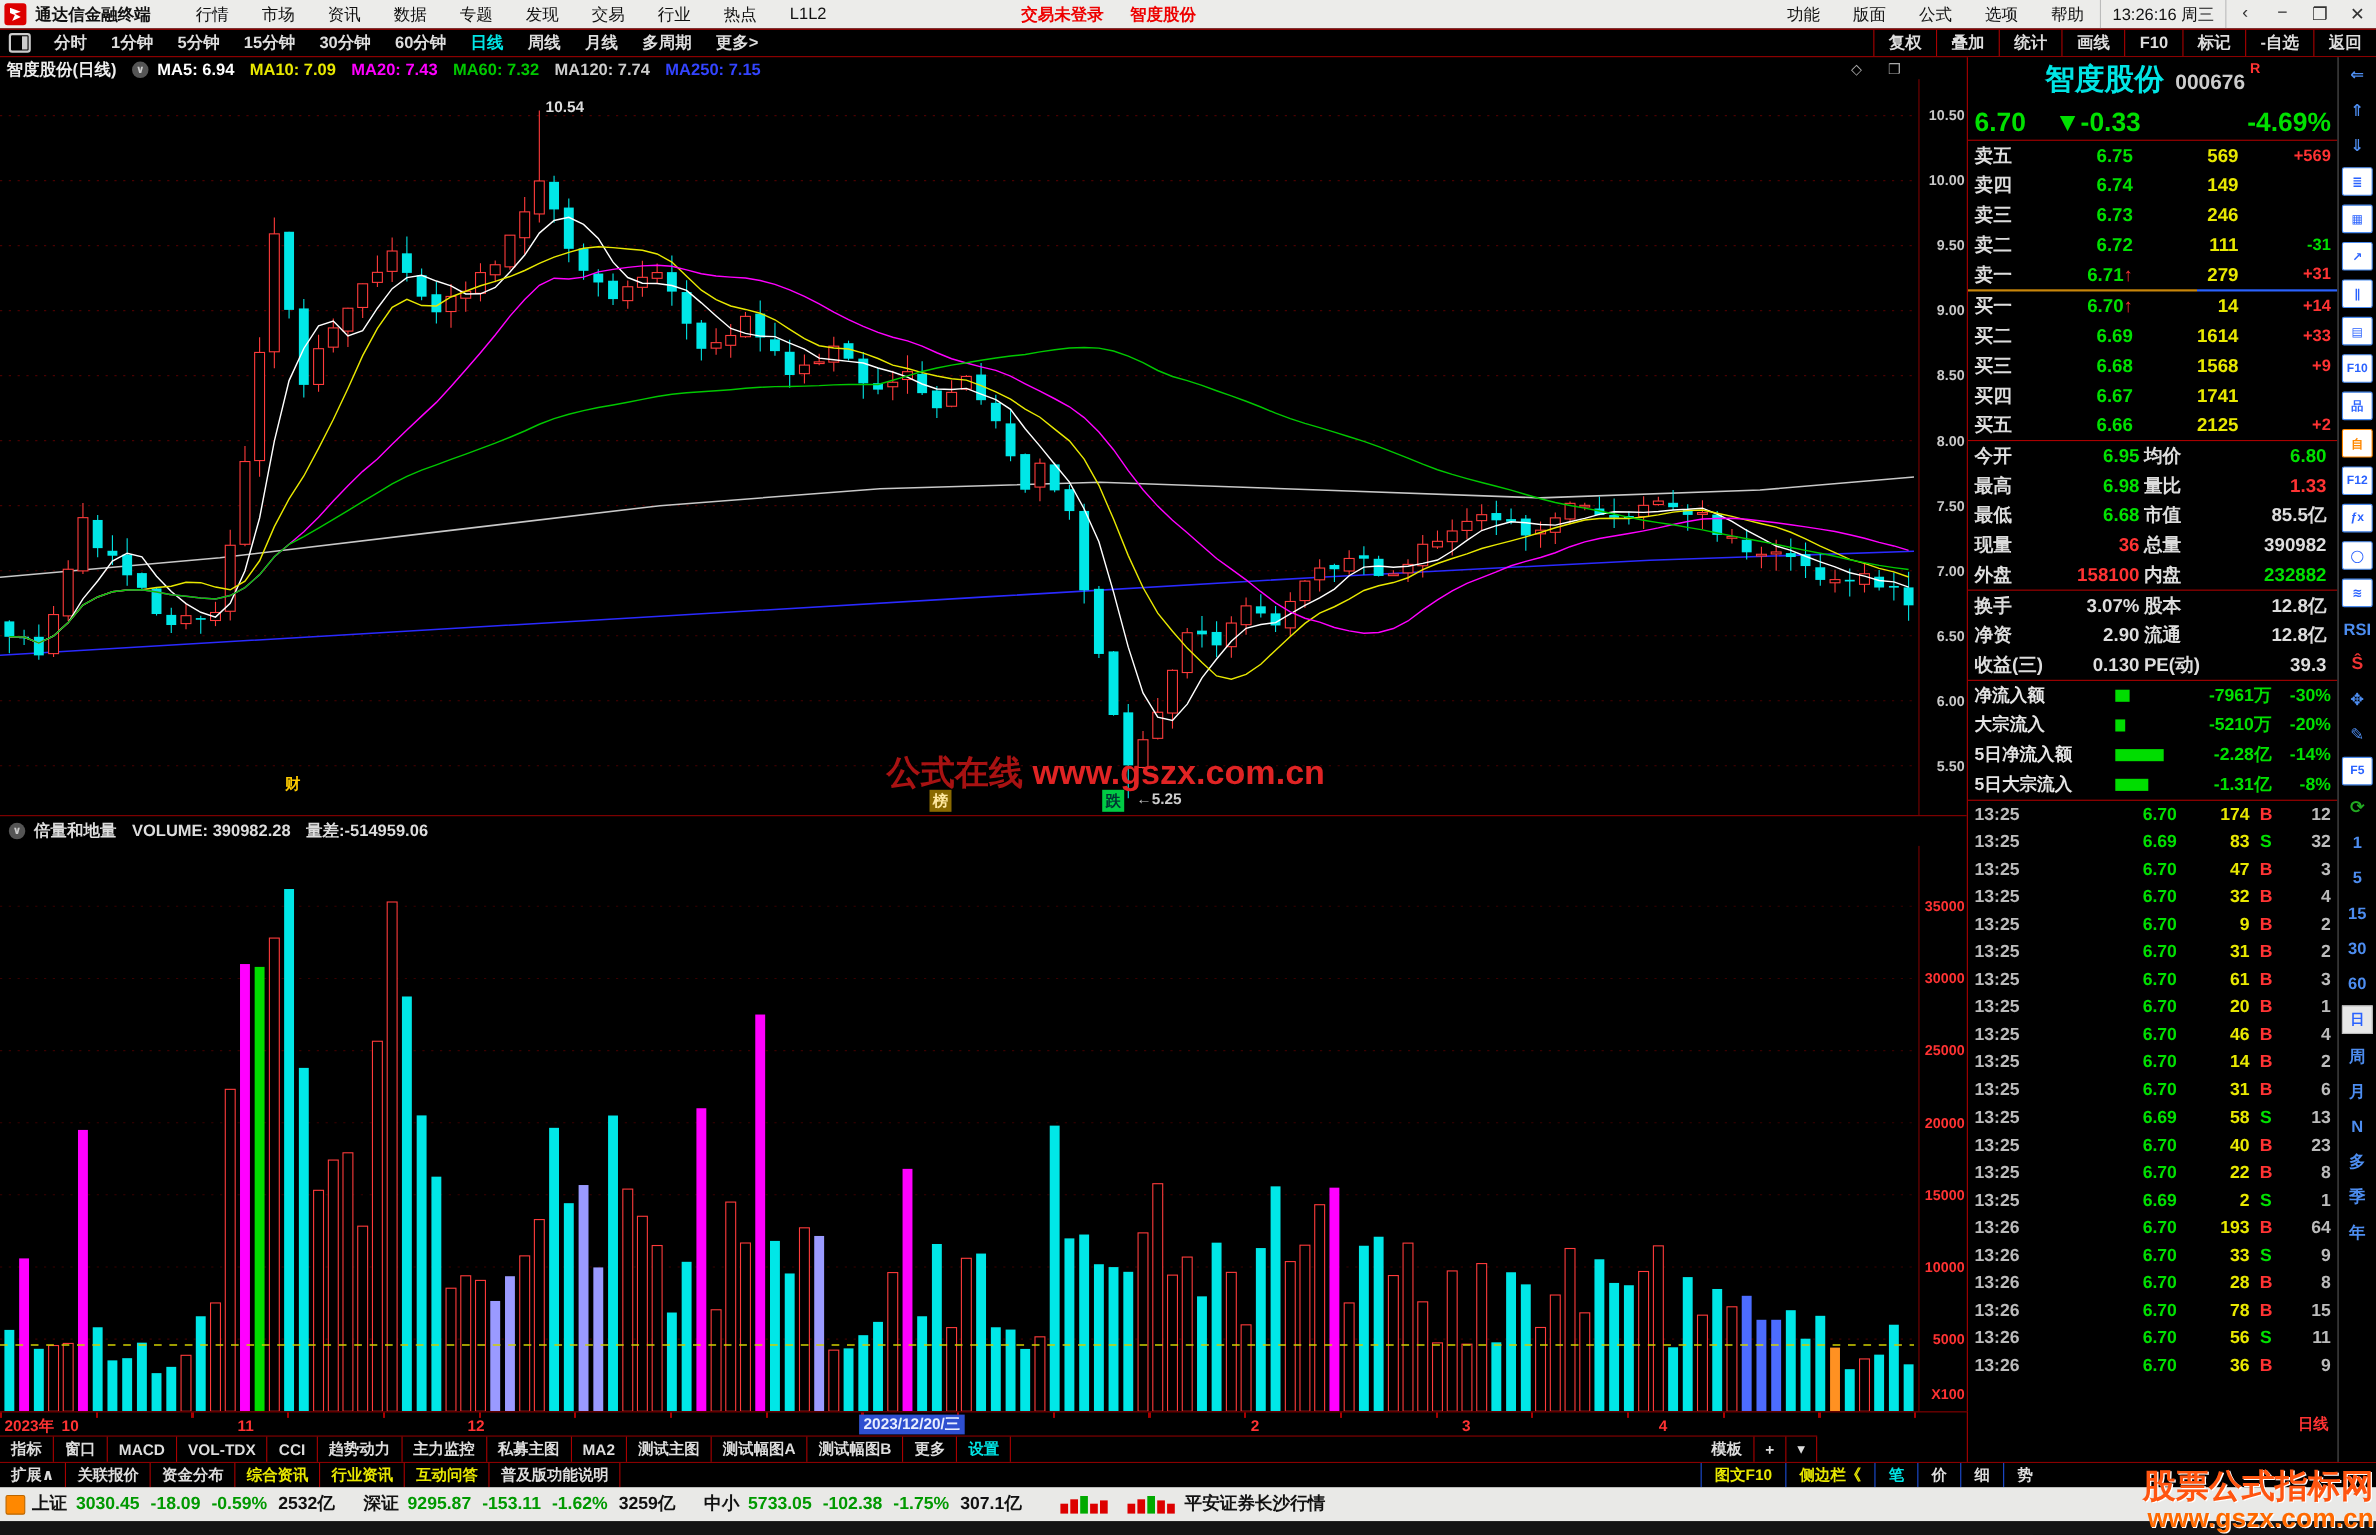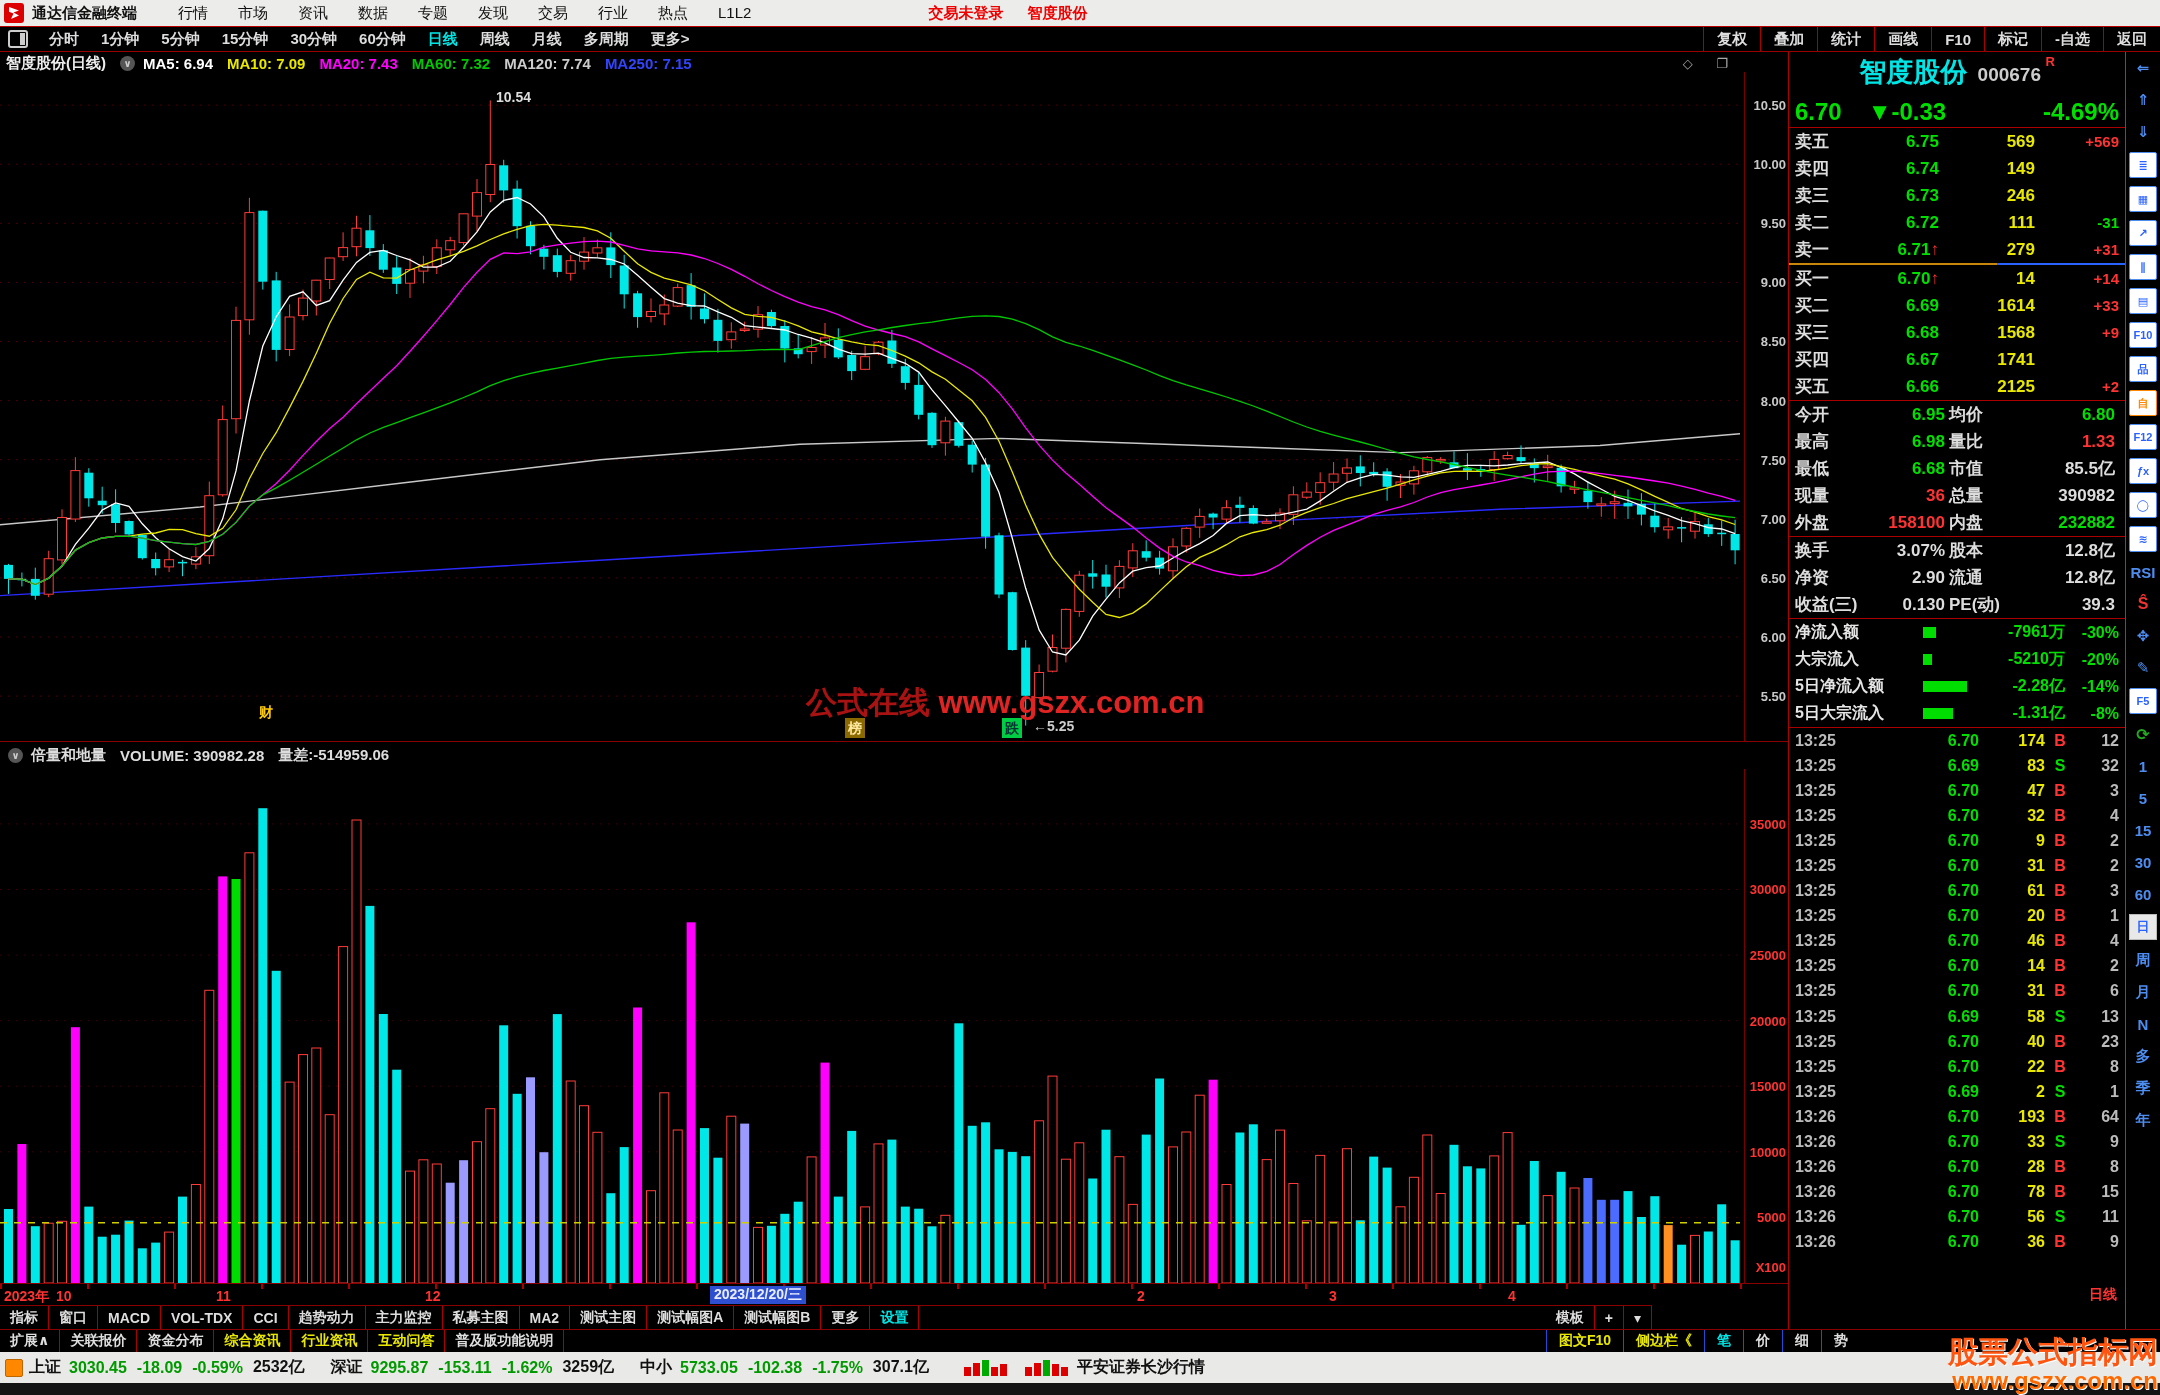--- a/index.html
+++ b/index.html
@@ -147,20 +147,36 @@
         <div class="mi">数据</div>
         <div class="mi">专题</div>
         <div class="mi">发现</div>
         <div class="mi">交易</div>
         <div class="mi">行业</div>
         <div class="mi">热点</div>
         <div class="mi">L1L2</div>
       </div>
     <div class="alert">交易未登录</div>
     <div class="alert2">智度股份</div>
+    <div class="mright">
+      <div id="menu-right-items" style="display:flex">
+          <div class="mi">功能</div>
+          <div class="mi">版面</div>
+          <div class="mi">公式</div>
+          <div class="mi">选项</div>
+          <div class="mi">帮助</div>
+        </div>
+      <div class="clock">13:26:16 周三</div>
+      <div id="win-controls" style="display:flex">
+          <div class="winbtn">‹</div>
+          <div class="winbtn">−</div>
+          <div class="winbtn">❐</div>
+          <div class="winbtn">✕</div>
+        </div>
+    </div>
   </div>
 
   <div class="toolbar">
     <div class="tb-icon"></div>
     <div id="period-items" style="display:flex">
         <div class="tp">分时</div>
         <div class="tp">1分钟</div>
         <div class="tp">5分钟</div>
         <div class="tp">15分钟</div>
         <div class="tp">30分钟</div>
@@ -665,21 +681,21 @@
   <div class="timeline">
     <div class="ticks"></div>
     <div id="timeline-labels">
         <div class="tl" style="left: 4px;">2023年</div>
         <div class="tl" style="left: 56px;">10</div>
         <div class="tl" style="left: 216px;">11</div>
         <div class="tl" style="left: 425px;">12</div>
         <div class="tl" style="left: 1137px;">2</div>
         <div class="tl" style="left: 1329px;">3</div>
         <div class="tl" style="left: 1508px;">4</div>
-        <div class="tl-hl" style="left: 710px;">2023/12/20/三</div>
+        <div class="tl-hl" style="left: 781px;">2023/12/20/三</div>
       </div>
   </div>
 
   <div class="tabs" id="indicator-tabs">
       <div class="tab">指标</div>
       <div class="tab">窗口</div>
       <div class="tab">MACD</div>
       <div class="tab">VOL-TDX</div>
       <div class="tab">CCI</div>
       <div class="tab">趋势动力</div>

